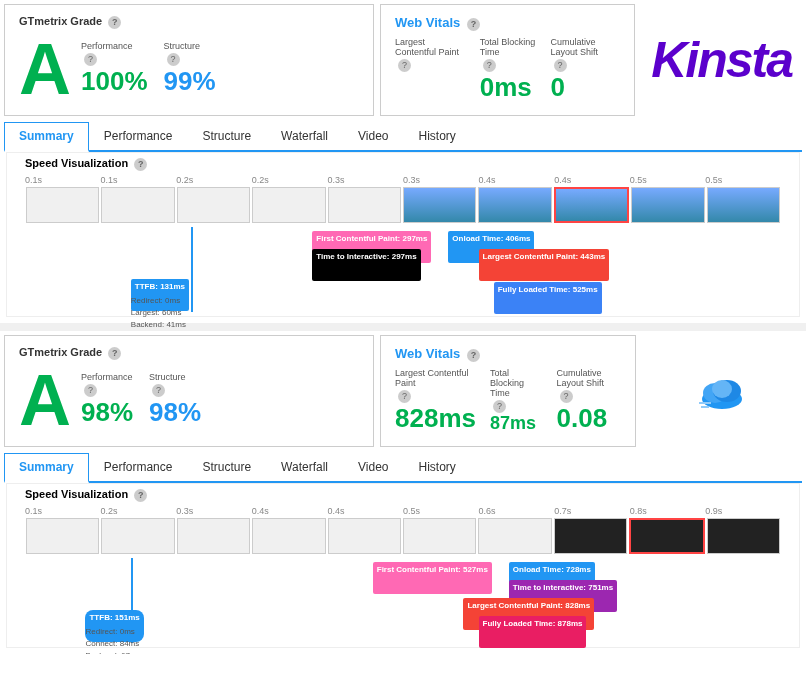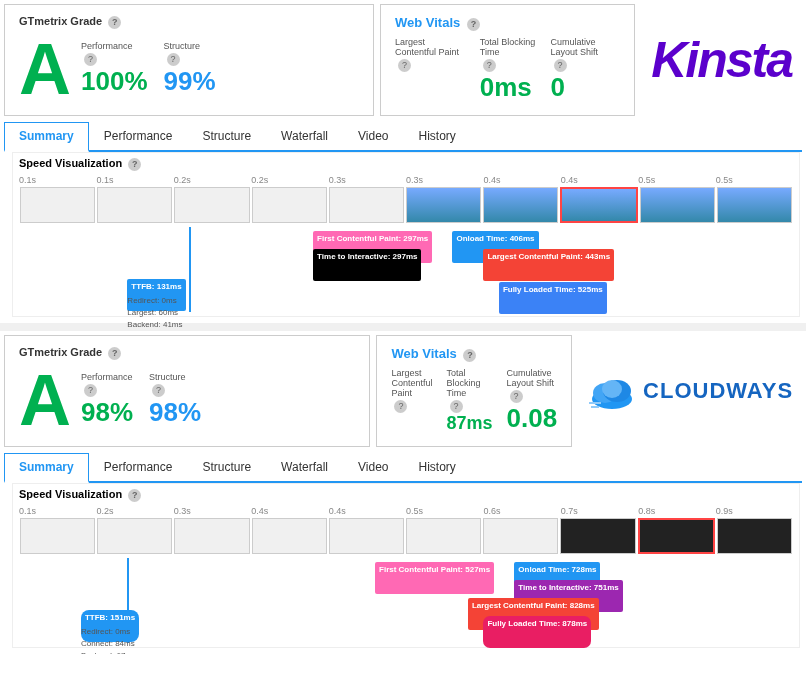--- a/index.html
+++ b/index.html
@@ -19,23 +19,23 @@
       font-weight: bold;
       margin-bottom: -2px;
     }
     .gtm-panel { border: 1px solid #ccc; padding: 10px 14px; display: flex; align-items: center; gap: 12px; width: 370px; }
     .wv-panel { border: 1px solid #ccc; padding: 10px 14px; flex: 1; }
 
     .section-divider { height: 8px; background: #f0f0f0; margin: 4px 0; }
 
     
     .viz-container {
-      margin: 0 6px 6px 12px;
+      margin: 0 6px 6px 6px;
       border: 1px solid #eee;
-      padding: 4px 6px;
+      padding: 4px 18px;
       position: relative;
     }
 
     .ruler { display: flex; font-size: 9px; color: #888; padding-bottom: 2px; }
     .ruler span { flex: 1; text-align: left; }
 
     .frames-row {
       display: flex;
       height: 36px;
       margin-bottom: 4px;
@@ -236,20 +236,21 @@
 
   <div class="wv-panel">
     <div style="font-size:13px; font-weight:bold; color:#2196f3; margin-bottom:6px;">
       <span>Web Vitals</span>
       <span class="help-icon">?</span>
     </div>
     <div style="display:flex; gap:14px; align-items:flex-start;">
       <div>
         <div style="font-size:9px; color:#555;">Largest Contentful Paint</div>
         <span class="help-icon">?</span>
+        <div style="font-size:26px; font-weight:bold; color:#00b050;">828ms</div>
       </div>
       <div>
         <div style="font-size:9px; color:#555;">Total Blocking Time</div>
         <span class="help-icon">?</span>
         <div style="font-size:18px; font-weight:bold; color:#00b050;">87ms</div>
       </div>
       <div>
         <div style="font-size:9px; color:#555;">Cumulative Layout Shift</div>
         <span class="help-icon">?</span>
         <div style="font-size:26px; font-weight:bold; color:#00b050;">0.08</div>
@@ -262,21 +263,20 @@
 
       <svg width="50" height="40" viewBox="0 0 50 40">
         <ellipse cx="25" cy="28" rx="20" ry="10" fill="#2196f3"></ellipse>
         <ellipse cx="18" cy="22" rx="12" ry="10" fill="#42a5f5"></ellipse>
         <ellipse cx="30" cy="20" rx="14" ry="11" fill="#1e88e5"></ellipse>
         <ellipse cx="25" cy="18" rx="10" ry="9" fill="#64b5f6"></ellipse>
 
         <line x1="2" y1="32" x2="14" y2="32" stroke="#90caf9" stroke-width="2"></line>
         <line x1="4" y1="36" x2="12" y2="36" stroke="#90caf9" stroke-width="2"></line>
       </svg>
-      <div style="font-size:22px; font-weight:900; color:#1565c0; letter-spacing:1px;">CLOUDWAYS</div>
     </div>
   </div>
 </div>
 
 <div style="margin:6px 4px 0 4px;">
   <div style="display:flex; border-bottom:2px solid #2196f3;">
     <div class="tab active">Summary</div>
     <div class="tab">Performance</div>
     <div class="tab">Structure</div>
     <div class="tab">Waterfall</div>
@@ -328,15 +328,15 @@
     </div>
 
     <div class="bar-label" style="background:#ff69b4; left:46%; top:4px;">First Contentful Paint: 527ms</div>
 
     <div class="bar-label" style="background:#2196f3; left:64%; top:4px;">Onload Time: 728ms</div>
 
     <div class="bar-label" style="background:#9c27b0; left:64%; top:22px;">Time to Interactive: 751ms</div>
 
     <div class="bar-label" style="background:#f44336; left:58%; top:40px;">Largest Contentful Paint: 828ms</div>
 
-    <div class="bar-label" style="background:#e91e63; left:60%; top:58px;border-radius:7px;">Fully Loaded Time: 878ms</div>
+    <div class="bar-label" style="background:#e91e63; left:60%; top:58px;">Fully Loaded Time: 878ms</div>
   </div>
 </div>
 
 </body></html>

